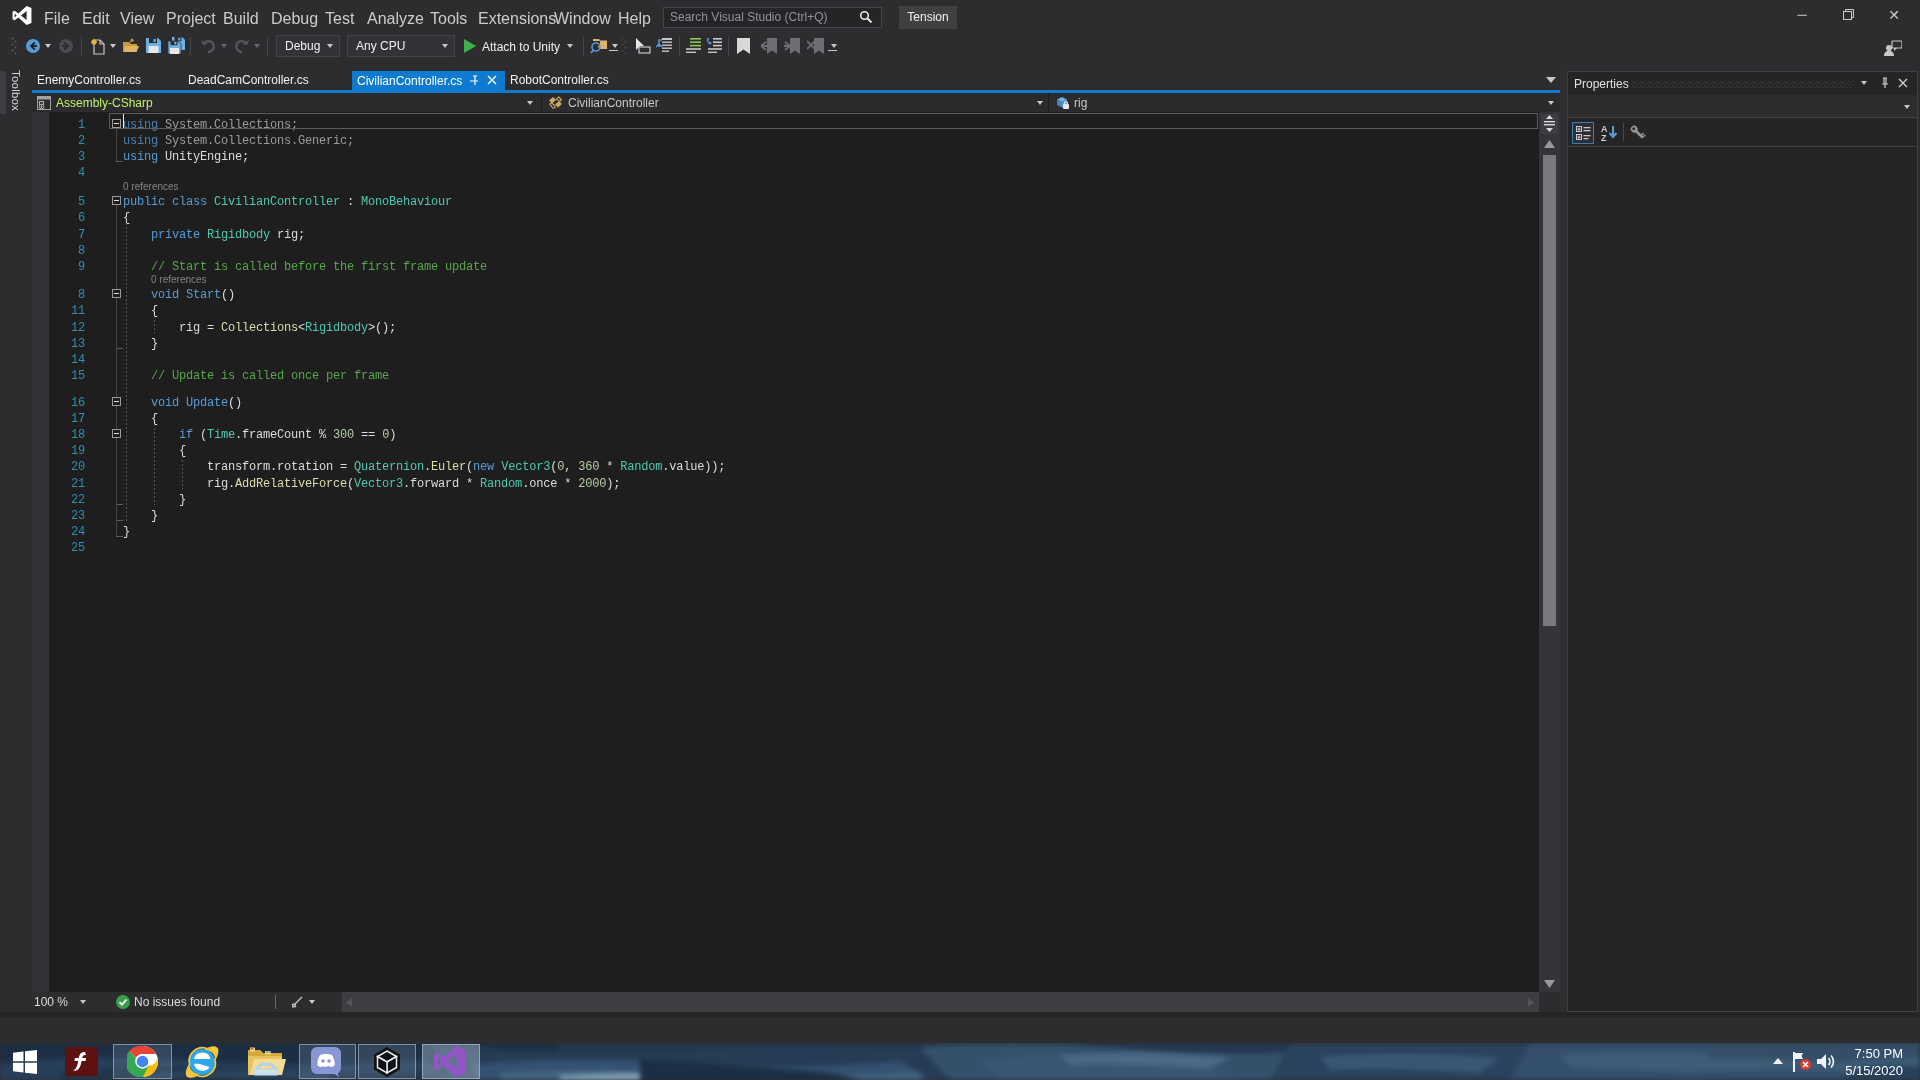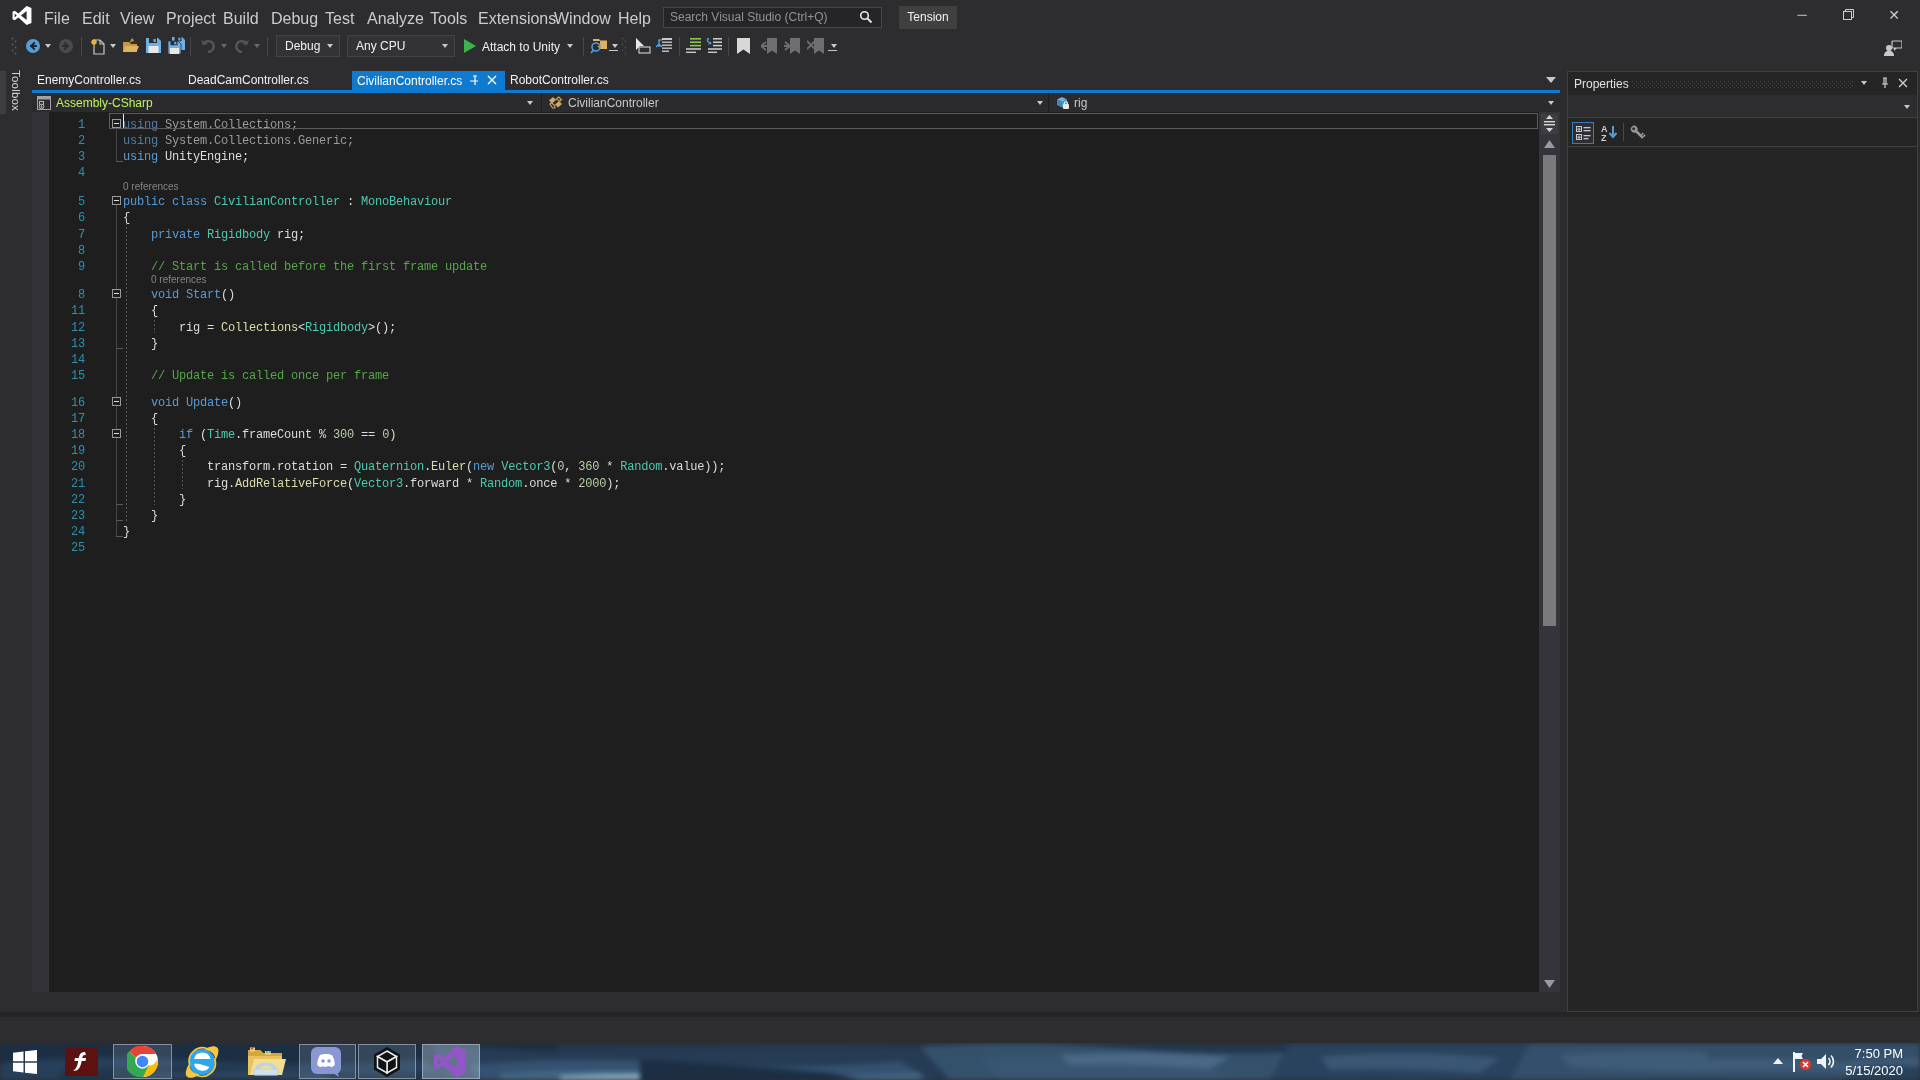--- a/index.html
+++ b/index.html
@@ -365,20 +365,41 @@
         <path d="M6.5 17 L10 13 H3 Z" fill="#d8d8d8"></path>
       </svg>
 <svg class="abs" style="left:5px;top:28px" width="11" height="8" viewBox="0 0 11 8">
         <path d="M5.5 0 L11 8 H0 Z" fill="#999a9e"></path>
       </svg>
 <div class="abs" style="left:4px;top:43px;width:13px;height:471px;background:#7a7a7e"></div>
 <svg class="abs" style="left:5px;top:868px" width="11" height="8" viewBox="0 0 11 8">
         <path d="M5.5 8 L11 0 H0 Z" fill="#999a9e"></path>
       </svg>
 </div>
+<div id="hbar">
+<span class="abs" style="left:2px;top:3px;width:60px;color:#dcdcdc;font-size:12px">100 %</span>
+<div class="caret" style="left:48px;top:8px"></div>
+<svg class="abs" style="left:84px;top:3px" width="14" height="14" viewBox="0 0 14 14">
+        <circle cx="7" cy="7" r="7" fill="#3a9e4a"></circle>
+        <path d="M3.5 7.2 L6 9.7 L10.5 4.5" stroke="#fff" stroke-width="1.8" fill="none"></path>
+      </svg>
+<span class="abs" style="left:102px;top:3px;color:#dcdcdc;font-size:12px">No issues found</span>
+<div class="abs" style="left:243px;top:3px;width:1px;height:14px;background:#6a6a6e"></div>
+<svg class="abs" style="left:258px;top:4px" width="14" height="13" viewBox="0 0 14 13">
+        <path d="M12 1 L5 8 M5 8 L2.5 8.5 L3 11 L5.5 10.5 Z" stroke="#c8c8c8" stroke-width="1.3" fill="none"></path>
+      </svg>
+<div class="caret" style="left:277px;top:8px"></div>
+<div id="htrack"></div>
+<svg class="abs" style="left:314px;top:6px" width="6" height="9" viewBox="0 0 6 9">
+        <path d="M6 0 L0 4.5 L6 9 Z" fill="#555558"></path>
+      </svg>
+<svg class="abs" style="left:1496px;top:6px" width="6" height="9" viewBox="0 0 6 9">
+        <path d="M0 0 L6 4.5 L0 9 Z" fill="#555558"></path>
+      </svg>
+</div>
 
 <div id="rightarea"></div>
 <div id="props">
 <span class="abs" style="left:6px;top:5px;font-size:12px;color:#e0e0e0">Properties</span>
 <svg class="abs" style="left:64px;top:9px" width="222" height="8" viewBox="0 0 222 8">
         <defs>
           <pattern id="dots" width="4" height="4" patternUnits="userSpaceOnUse">
             <rect x="0" y="0" width="1" height="1" fill="#45454a"></rect>
             <rect x="2" y="2" width="1" height="1" fill="#45454a"></rect>
           </pattern>

